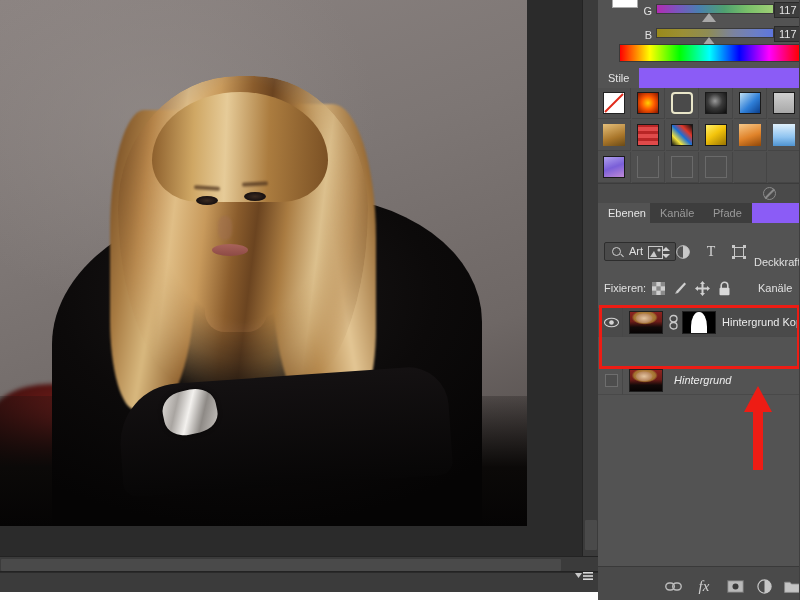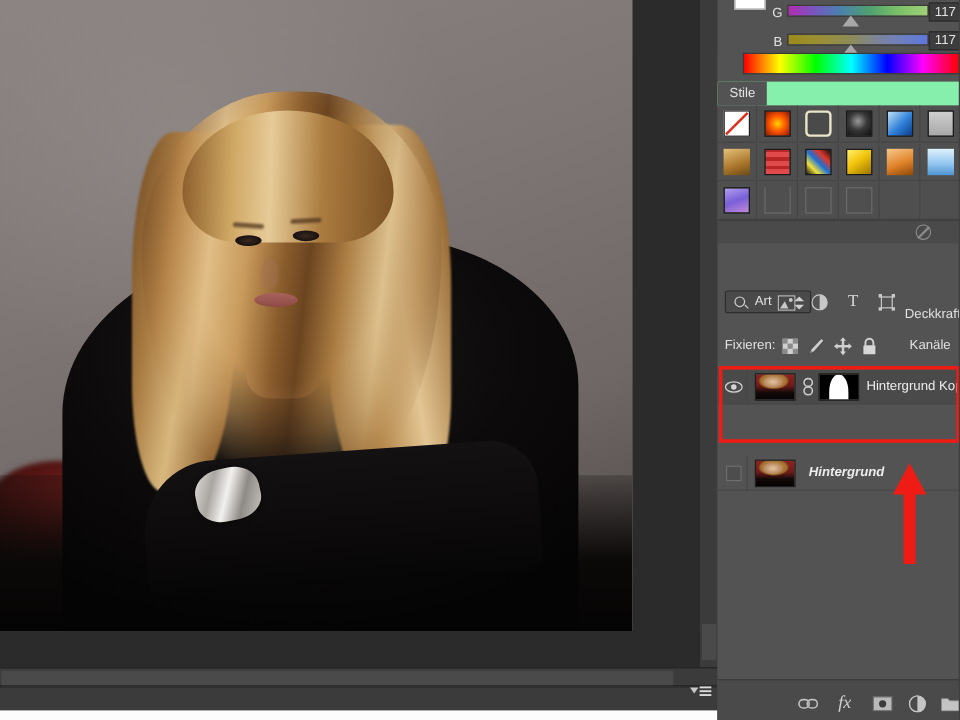--- a/index.html
+++ b/index.html
@@ -187,21 +187,21 @@
   }
   .color-ramp {
     position: absolute; left: 21px; top: 44px; width: 181px; height: 18px;
     background: linear-gradient(90deg,#ff0000,#ff7f00,#ffff00,#7fff00,#00ff00,#00ff7f,#00ffff,#007fff,#0000ff,#7f00ff,#ff00ff,#ff007f,#ff0000);
     border: 1px solid #3a3a3a;
   }
   .ramp-left { position:absolute; left: 0; top: 44px; width: 21px; height: 18px; background:#535353;}
 
   
   .stile-panel { position: absolute; left: 0; top: 68px; width: 202px; height: 135px; background: #535353; }
-  .panel-tabbar { position: absolute; left: 0; top: 0; width: 202px; height: 20px; background: #86efac; padding-left: 23px; }
+  .panel-tabbar { position: absolute; left: 0; top: 0; width: 202px; height: 20px; background: #8b5cf6; padding-left: 23px; }
   .panel-tab {
     position: absolute; top: 0; height: 20px; line-height: 20px; padding: 0 10px;
     font-size: 11px; color: #9a9a9a; background: #3d3d3d; cursor: default;
   }
   .panel-tab.active { background: #535353; color: #e6e6e6; }
   .stile-grid {
     position: absolute; left: 0; top: 20px; width: 202px; height: 95px;
     background: #4f4f4f;
   }
   .stile-cell {
@@ -444,20 +444,25 @@
         <div class="stile-cell" style="left:170px;top:64px;"></div>
       </div>
 
       <div class="stile-footer">
         <div class="no-icon"></div>
       </div>
     </div>
 
     <div class="layers-panel">
 
+      <div class="panel-tabbar">
+        <div class="panel-tab active" style="left:0;">Ebenen</div>
+        <div class="panel-tab" style="left:52px;">Kanäle</div>
+        <div class="panel-tab" style="left:105px;">Pfade</div>
+      </div>
 
       <div class="filter-row">
         <div class="filter-select">
           <div class="mag"></div>
           <div class="txt">Art</div>
           <div class="updown">
             <svg width="8" height="11" viewBox="0 0 8 11">
               <polygon points="4,0 8,4 0,4" fill="#d0d0d0"></polygon>
               <polygon points="4,11 0,7 8,7" fill="#d0d0d0"></polygon>
             </svg>
@@ -549,21 +554,21 @@
           </div>
           <div class="thumb" style="left:84px;">
             <div class="thumb-mask">
               <div class="blob"></div>
             </div>
           </div>
           <div class="layer-name" style="left:124px;">Hintergrund Kopi</div>
         </div>
 
 
-        <div class="layer-row plain" style="top:72px;font-weight:bold;">
+        <div class="layer-row plain" style="top:58px;">
           <div class="eye-box">
             <div class="eye-empty"></div>
           </div>
           <div class="row-sep"></div>
           <div class="thumb" style="left:31px;">
             <div class="thumb-photo"></div>
           </div>
           <div class="layer-name italic" style="left:76px;">Hintergrund</div>
         </div>
       </div>

